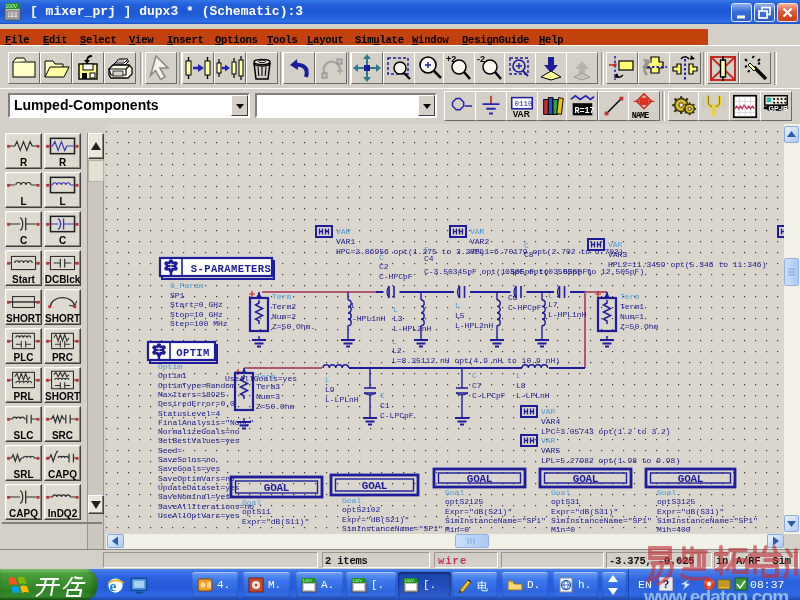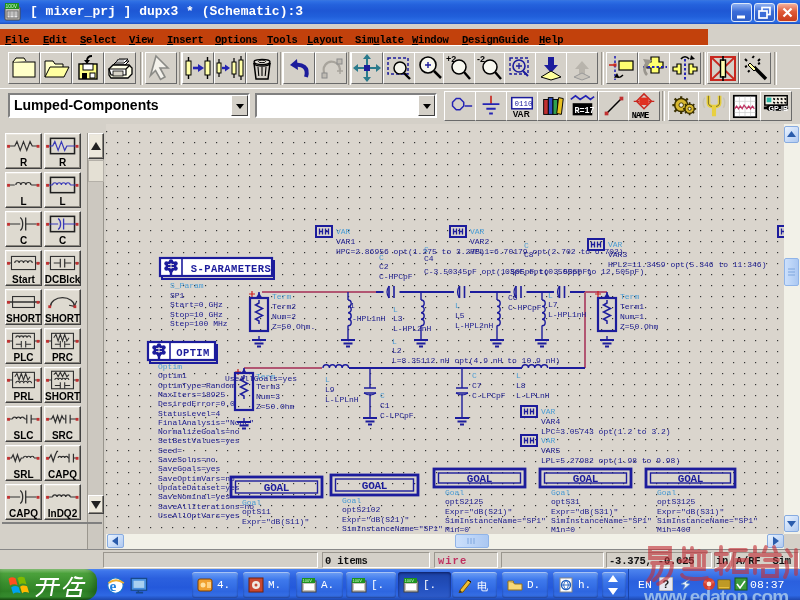--- a/index.html
+++ b/index.html
@@ -866,21 +866,21 @@
       </div>
 </div>
 <div id="statusbar">
 <div style="position:absolute;left:103px;top:2px;width:215px;height:16px;border:1px solid #9A968E;border-right-color:#fff;border-bottom-color:#fff"></div>
 <div style="position:absolute;left:322px;top:2px;width:108px;height:16px;border:1px solid #9A968E;border-right-color:#fff;border-bottom-color:#fff"></div>
 <div style="position:absolute;left:434px;top:2px;width:64px;height:16px;border:1px solid #9A968E;border-right-color:#fff;border-bottom-color:#fff"></div>
 <div style="position:absolute;left:501px;top:2px;width:103px;height:16px;border:1px solid #9A968E;border-right-color:#fff;border-bottom-color:#fff"></div>
 <div style="position:absolute;left:606px;top:2px;width:106px;height:16px;border:1px solid #9A968E;border-right-color:#fff;border-bottom-color:#fff"></div>
 <div style="position:absolute;left:714px;top:2px;width:17px;height:16px;border:1px solid #9A968E;border-right-color:#fff;border-bottom-color:#fff"></div>
 <div style="position:absolute;left:733px;top:2px;width:66px;height:16px;border:1px solid #9A968E;border-right-color:#fff;border-bottom-color:#fff"></div>
-<span style="left:325px;top:5px">0 items</span>
+<span style="left:325px;top:5px">2 items</span>
 <span style="left:438px;top:5px;color:#C03060;letter-spacing:1px">wire</span>
 <span style="left:505px;top:21px">2.125, 1.125</span>
 <span style="left:609px;top:5px">-3.375, -0.625</span>
 <span style="left:716px;top:5px">in</span>
 <span style="left:736px;top:5px">A/RF  Sim</span>
 </div>
 <div id="taskbar">
 <div id="startbtn">
 <svg class="abs" style="left:7px;top:5px" width="22" height="22" viewBox="0 0 22 22">
 <g transform="rotate(-4 11 11)">

